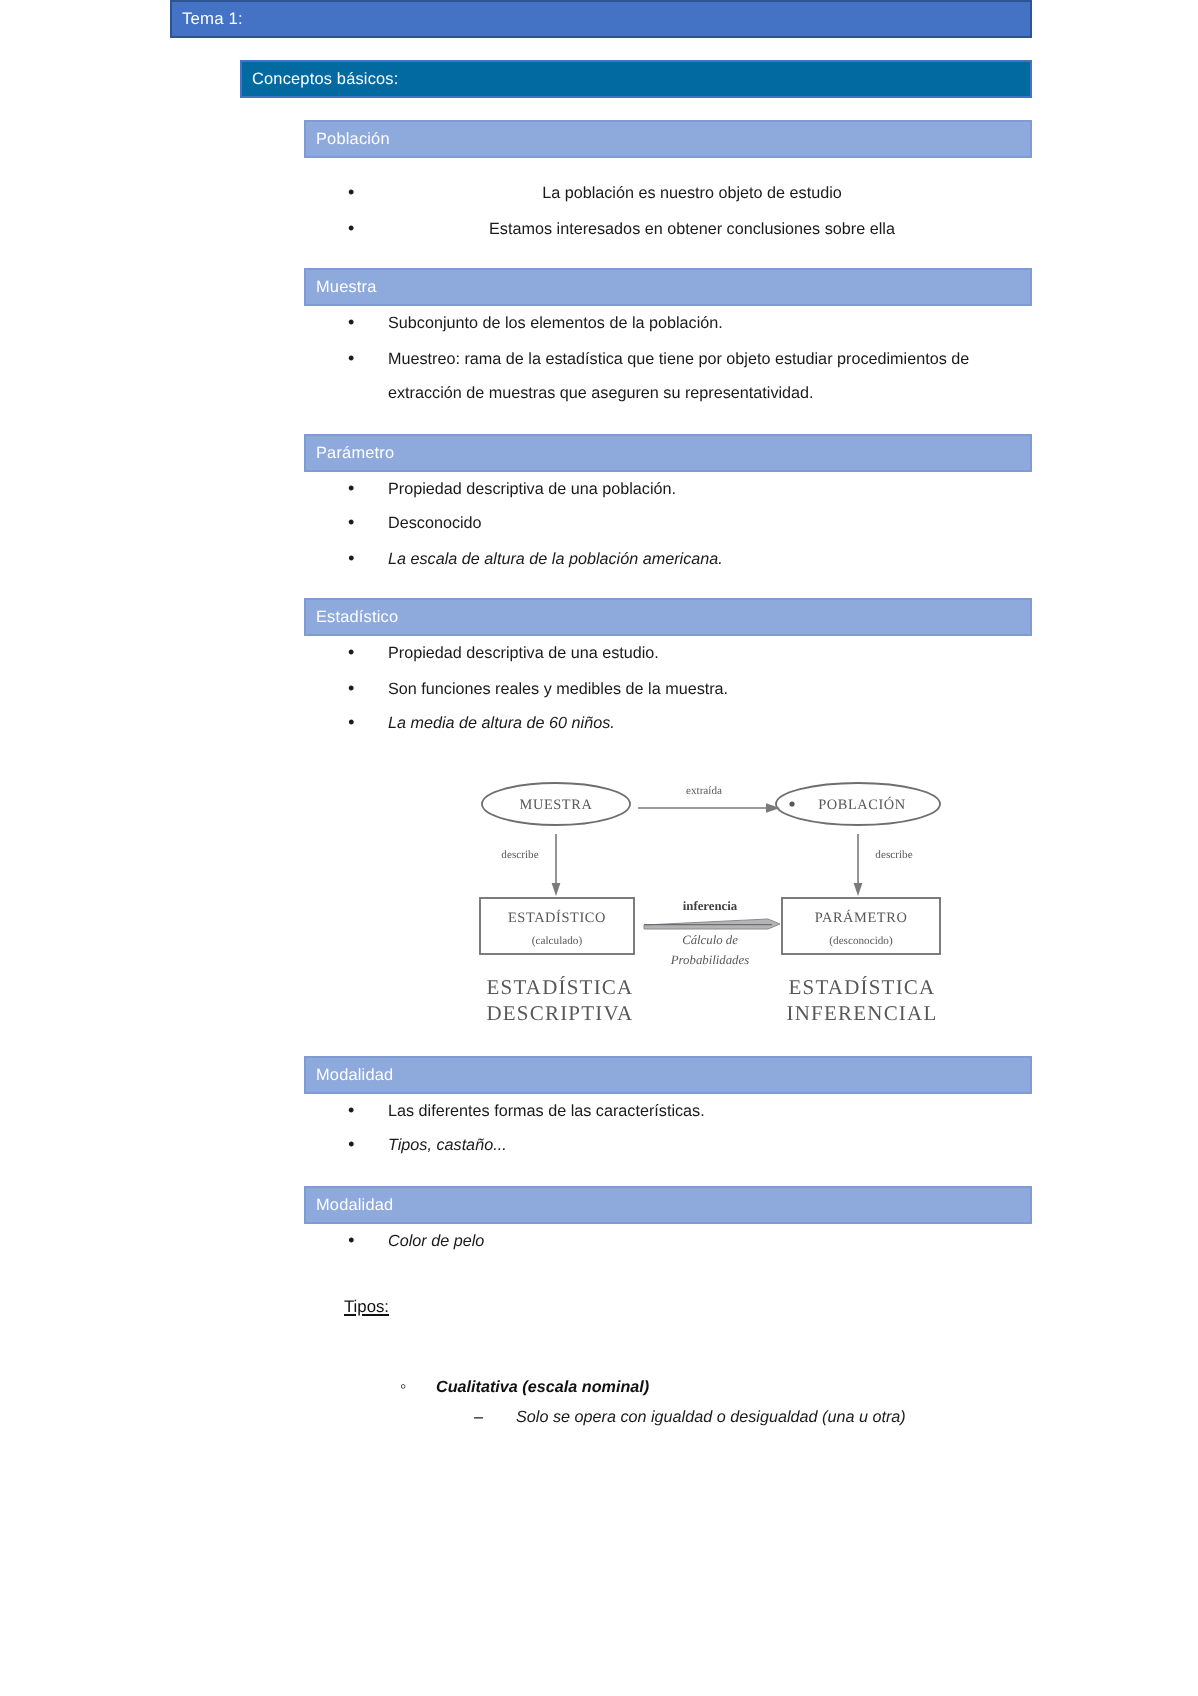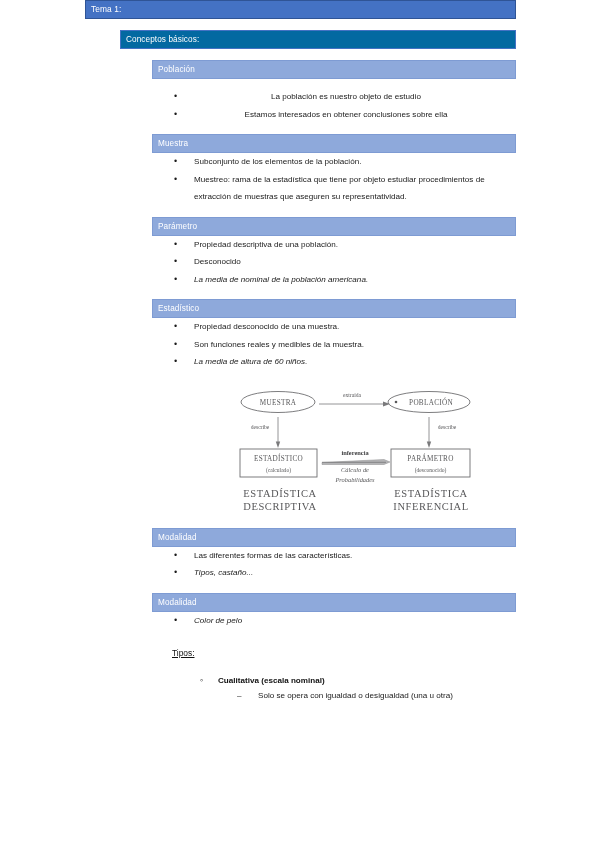--- a/index.html
+++ b/index.html
@@ -104,22 +104,23 @@
     margin: 0 0 0 172px;
     padding-top: 18px;
     font-size: 8.4px;
     font-weight: normal;
     text-decoration: underline;
     line-height: 13px;
     color: #111111;
   }
   ul.sub-o {
     list-style: none;
-    margin: 13px 0 0 0;
+    margin: 26px 0 0 0;
     padding: 0;
+    font-style: italic;
   }
   ul.sub-o > li {
     position: relative;
     margin-left: 200px;
     padding-left: 18px;
     font-size: 8.1px;
     line-height: 15px;
     font-weight: bold;
     color: #111111;
   }
@@ -226,26 +227,26 @@
     <div class="bar bar-l3">Muestra</div>
     <ul class="bullets list-gap-top list-gap-bot">
       <li>Subconjunto de los elementos de la población.</li>
       <li>Muestreo: rama de la estadística que tiene por objeto estudiar procedimientos de extracción de muestras que aseguren su representatividad.</li>
     </ul>
 
     <div class="bar bar-l3">Parámetro</div>
     <ul class="bullets list-gap-top list-gap-bot">
       <li>Propiedad descriptiva de una población.</li>
       <li>Desconocido</li>
-      <li class="italic">La media de nominal de la población americana.</li>
+      <li class="italic">La escala de altura de la población americana.</li>
     </ul>
 
     <div class="bar bar-l3">Estadístico</div>
     <ul class="bullets list-gap-top">
-      <li>Propiedad desconocido de una muestra.</li>
+      <li>Propiedad descriptiva de una estudio.</li>
       <li>Son funciones reales y medibles de la muestra.</li>
       <li class="italic">La media de altura de 60 niños.</li>
     </ul>
 
     <div class="diagram-wrap">
       <div class="diagram">
         <svg width="250" height="132" viewBox="0 0 250 132" xmlns="http://www.w3.org/2000/svg">
 
           <ellipse cx="44" cy="17" rx="37" ry="10.5" class="dg-stroke"></ellipse>
           <text x="44" y="19.6" text-anchor="middle" class="dg-text dg-node">MUESTRA</text>

